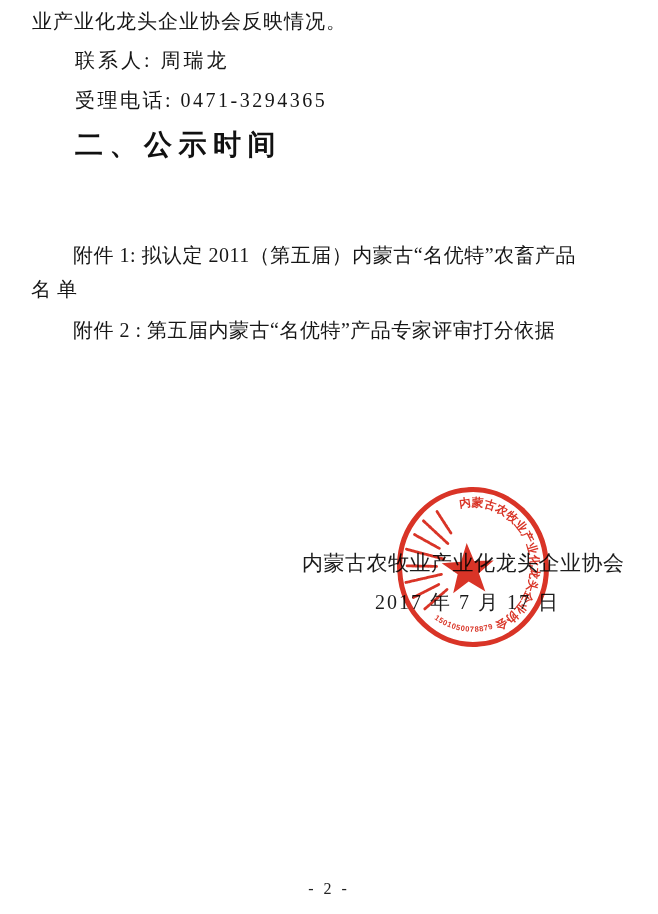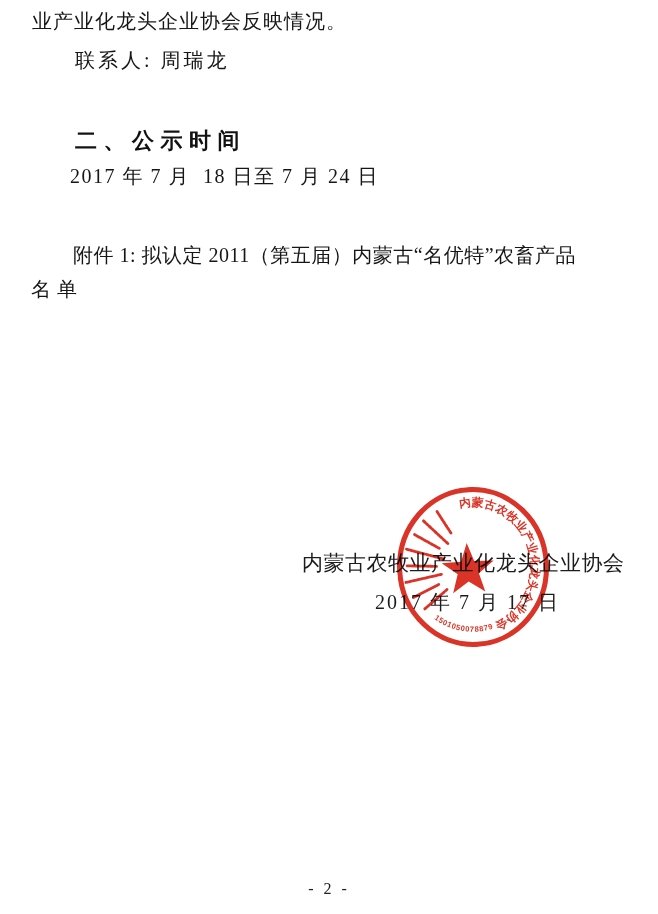--- a/index.html
+++ b/index.html
@@ -17,21 +17,21 @@
     font-size:20px;
     letter-spacing:1px;
     white-space:pre;
     color:#161616;
   }
   .heading {
     position:absolute;
     margin:0;
     font-family:"Liberation Sans","DejaVu Sans",sans-serif;
     font-weight:700;
-    font-size:22px;
+    font-size:28px;
     letter-spacing:6.5px;
     white-space:pre;
     color:#111;
   }
   .l-cont  { left:32px;  top:8px;   }
   .l-contact { left:75px; top:47px; letter-spacing:3px; }
   .l-phone { left:75px;  top:87px;  letter-spacing:2.5px; }
   .l-head  { left:75px;  top:126px; }
   .l-dates { left:70px;  top:163px; letter-spacing:1.5px; }
   .l-att1a { left:73px;  top:242px; letter-spacing:0.5px; }
@@ -66,27 +66,28 @@
     color:#222;
   }
 </style>
 </head>
 <body>
 
 <div class="page">
 
   <p class="line l-cont">业产业化龙头企业协会反映情况。</p>
   <p class="line l-contact">联系人: 周瑞龙</p>
+  <p class="line l-phone">受理电话: 0471-3294365</p>
 
   <h2 class="heading l-head">二、公示时间</h2>
 
-  <p class="line l-dates">2017 年 7 月  18 日至 7 月 24 日</p>
 
   <p class="line l-att1a">附件 1: 拟认定 2011（第五届）内蒙古“名优特”农畜产品</p>
   <p class="line l-att1b">名单</p>
+  <p class="line l-att2">附件 2 : 第五届内蒙古“名优特”产品专家评审打分依据</p>
 
   <p class="sig-org">内蒙古农牧业产业化龙头企业协会</p>
   <p class="sig-date">2017 年 7 月 17 日</p>
 
   <svg class="seal" viewBox="0 0 150 158" xmlns="http://www.w3.org/2000/svg">
 
     <ellipse cx="75" cy="79" rx="72.5" ry="76.5" fill="none" stroke="#d7291b" stroke-width="5"></ellipse>
 
     <polygon fill="#d7291b" points="70,55 76.5,73.1 95.7,73.7 80.5,85.4 85.9,103.8 70,93 54.1,103.8 59.5,85.4 44.3,73.7 63.5,73.1"></polygon>
 

